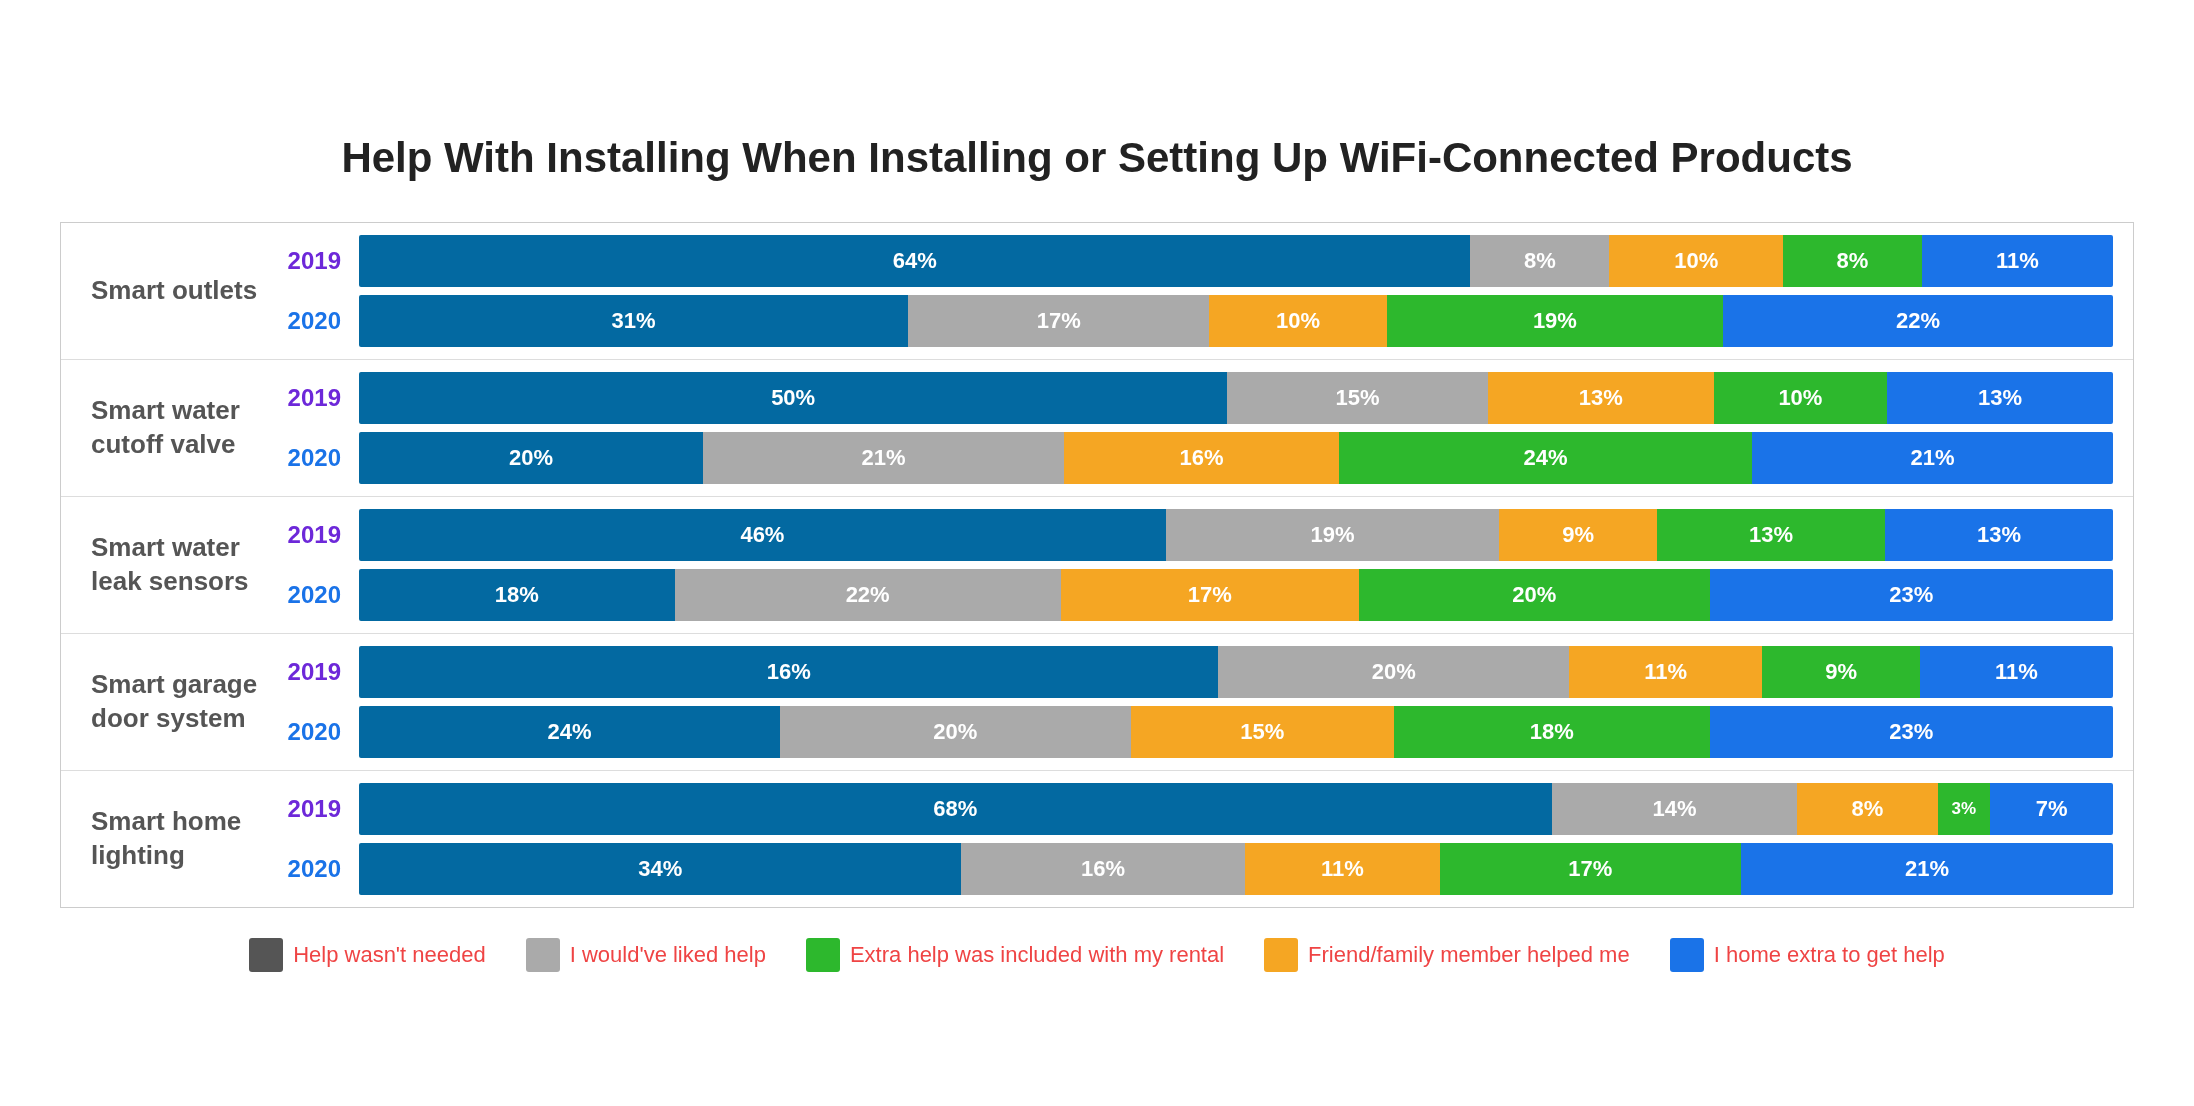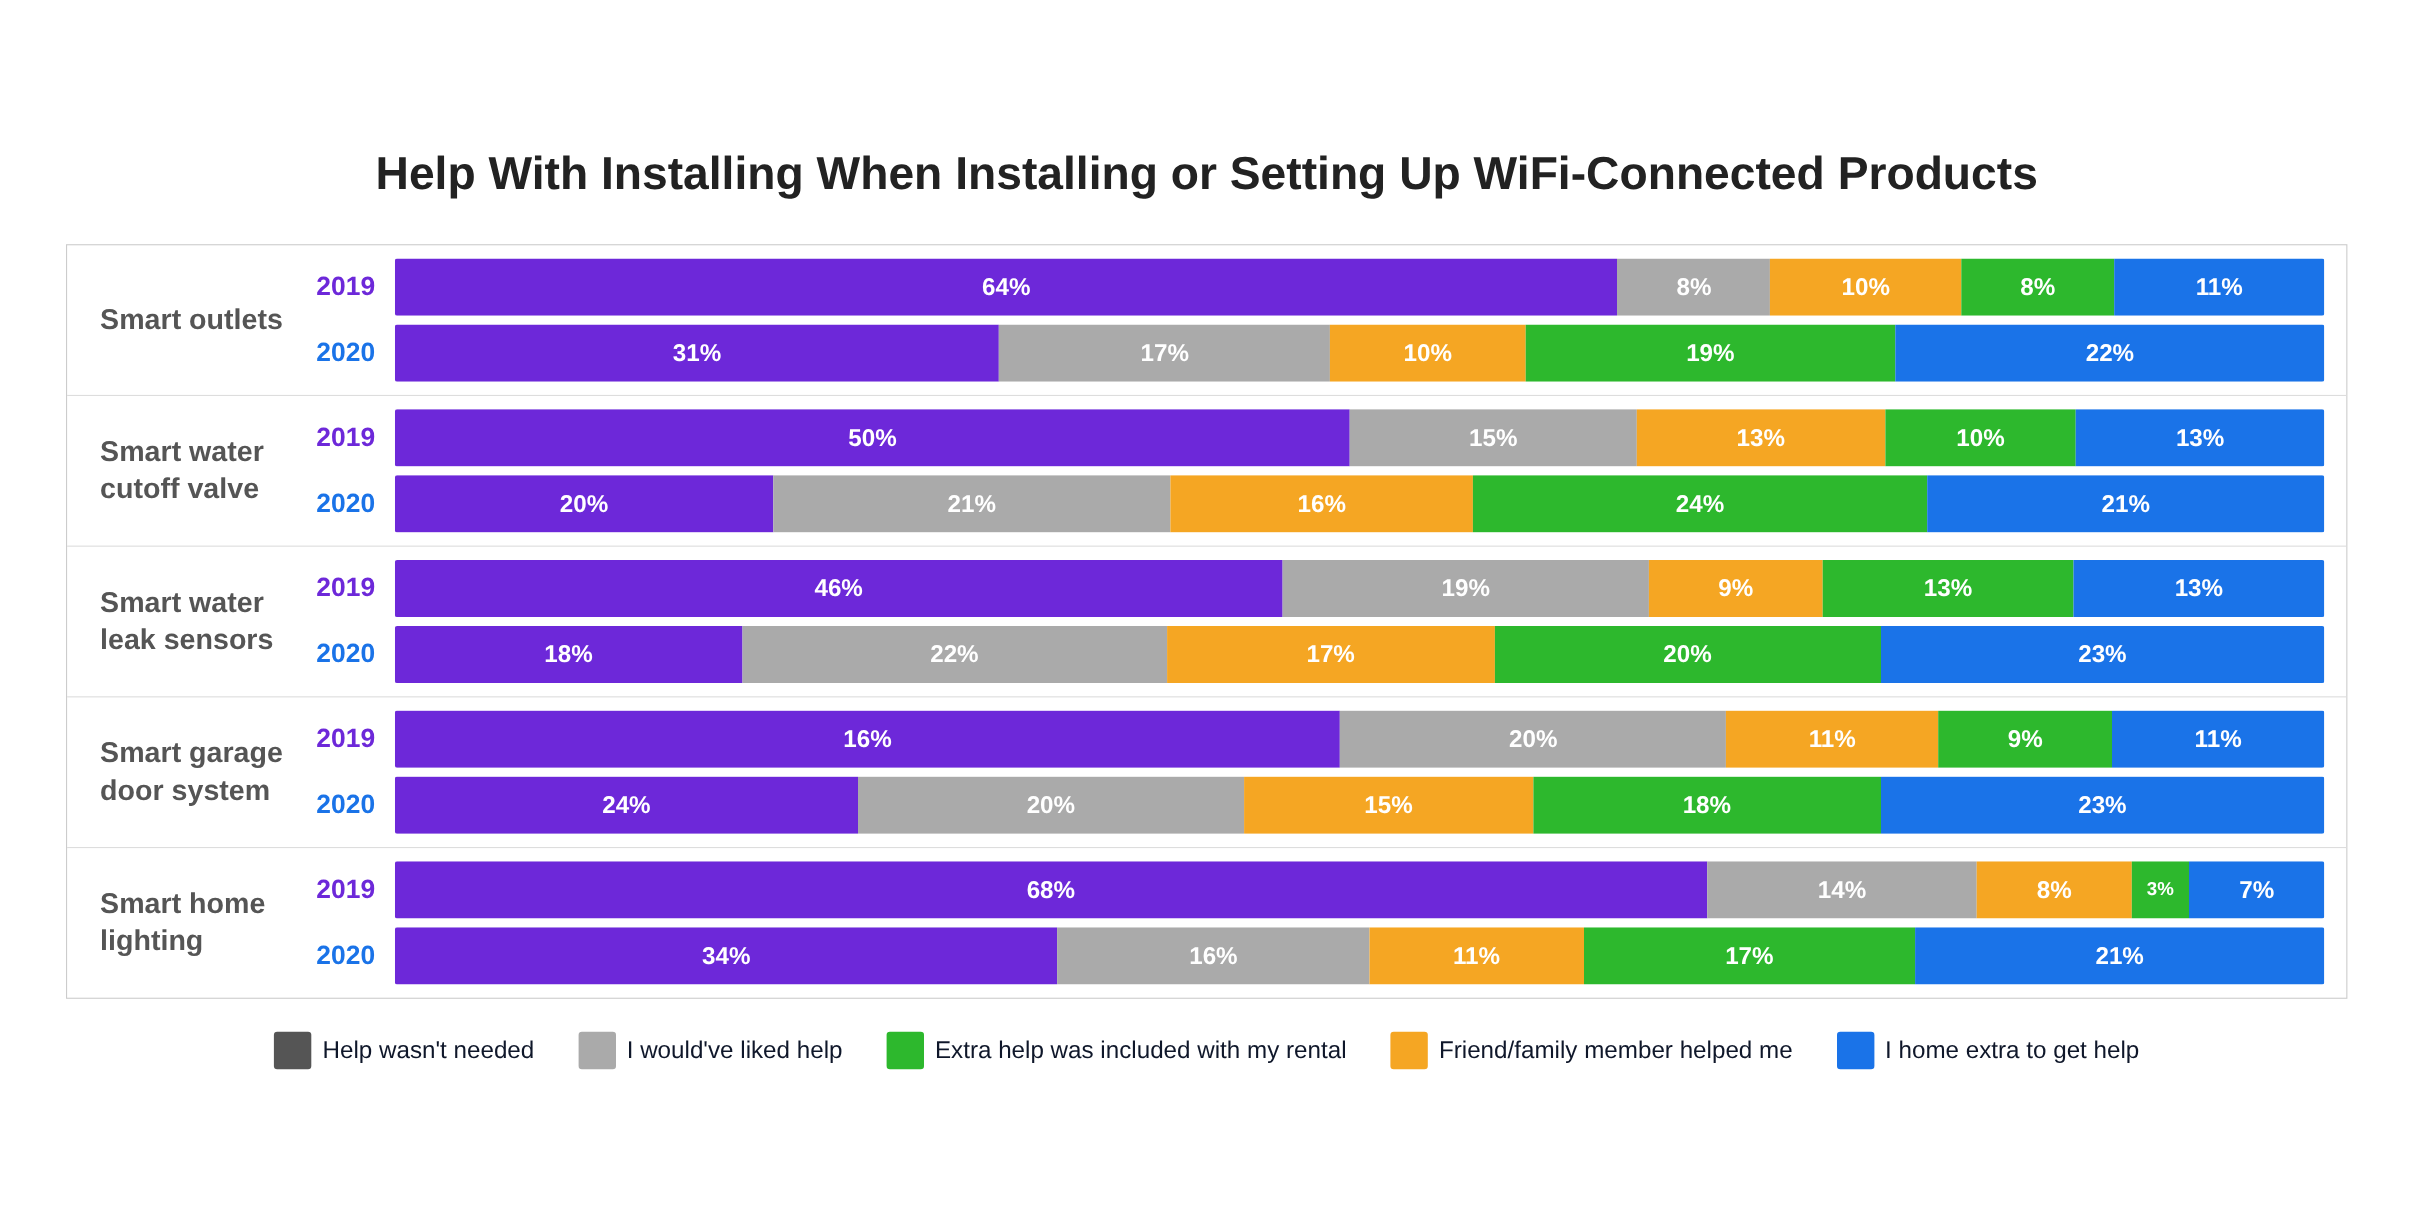--- a/index.html
+++ b/index.html
@@ -78,42 +78,42 @@
       display: flex;
       align-items: center;
       justify-content: center;
       font-size: 22px;
       font-weight: bold;
       color: #fff;
       height: 100%;
       white-space: nowrap;
       overflow: hidden;
     }
-    .seg-dark-gray { background: #6d28d9; }
+    .seg-dark-gray { background: #0369a1; }
     .seg-light-gray { background: #aaa; }
     .seg-orange { background: #f5a623; }
     .seg-green { background: #2db82d; }
     .seg-blue { background: #1a73e8; }
 
     
     .legend {
       display: flex;
       flex-direction: row;
       align-items: center;
       justify-content: center;
       gap: 40px;
       margin-top: 30px;
       flex-wrap: wrap;
     }
     .legend-item {
       display: flex;
       align-items: center;
       gap: 10px;
       font-size: 22px;
-      color: #0f172a;
+      color: #ef4444;
     }
     .legend-swatch {
       width: 34px;
       height: 34px;
       border-radius: 3px;
     }
   </style>
 </head>
 <body>
 

